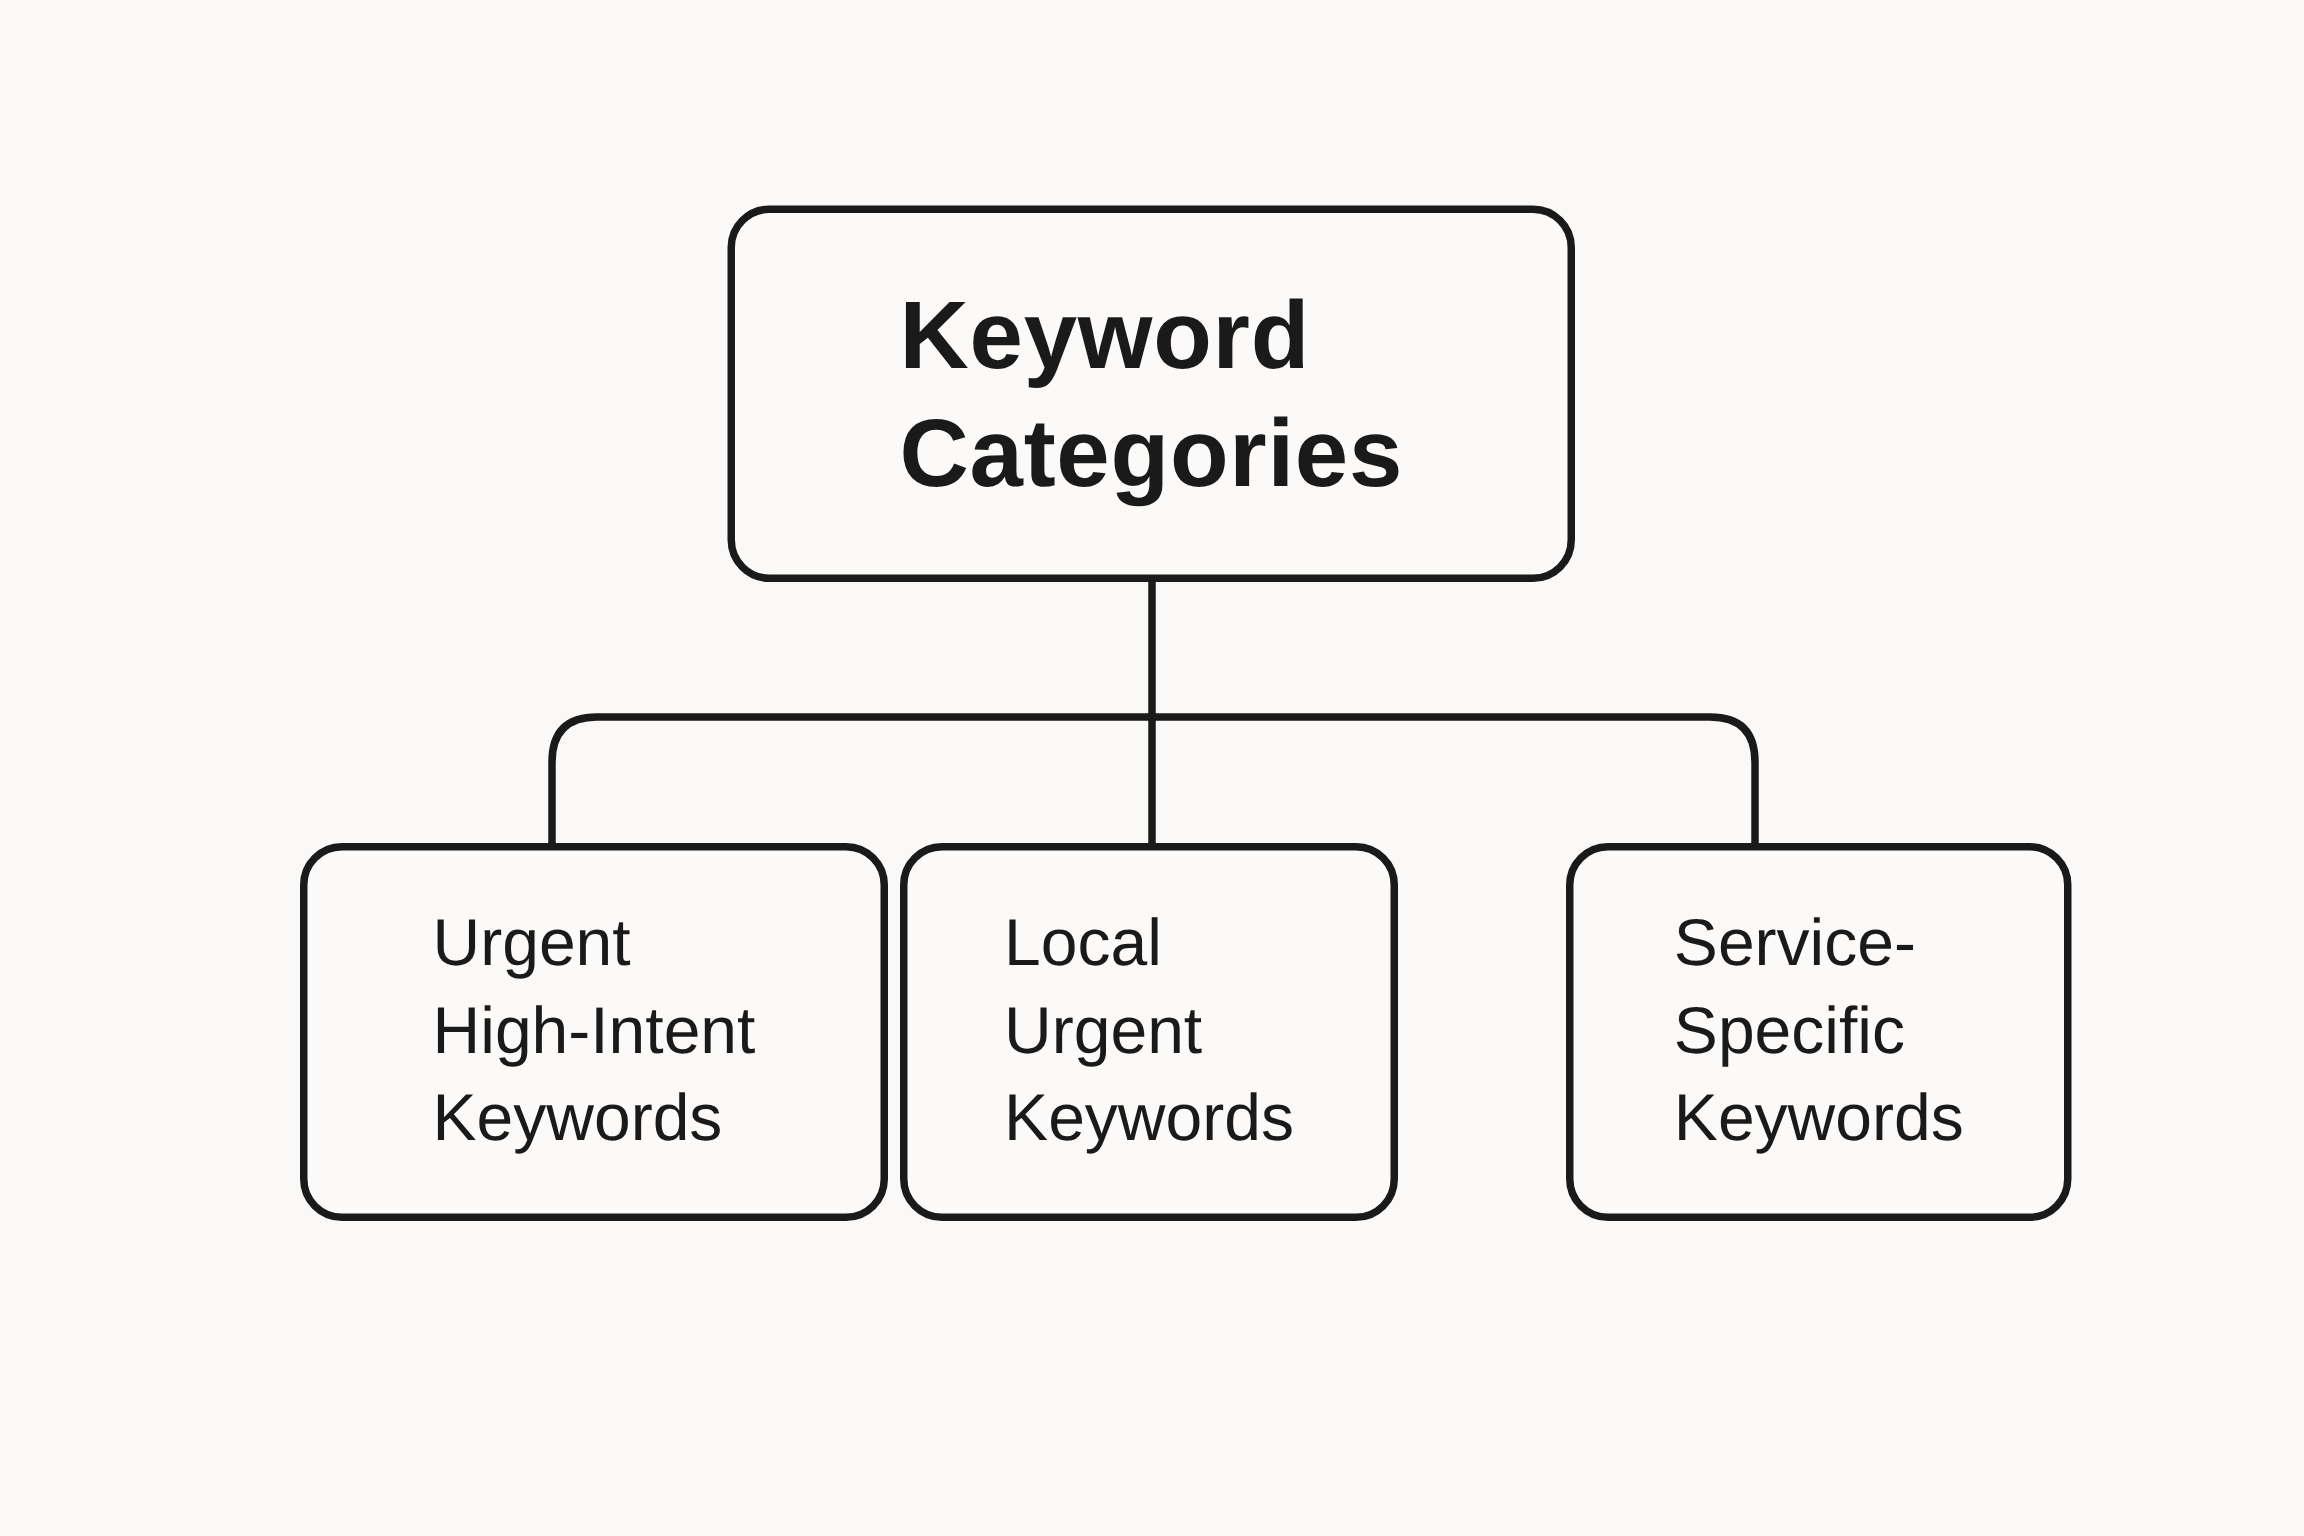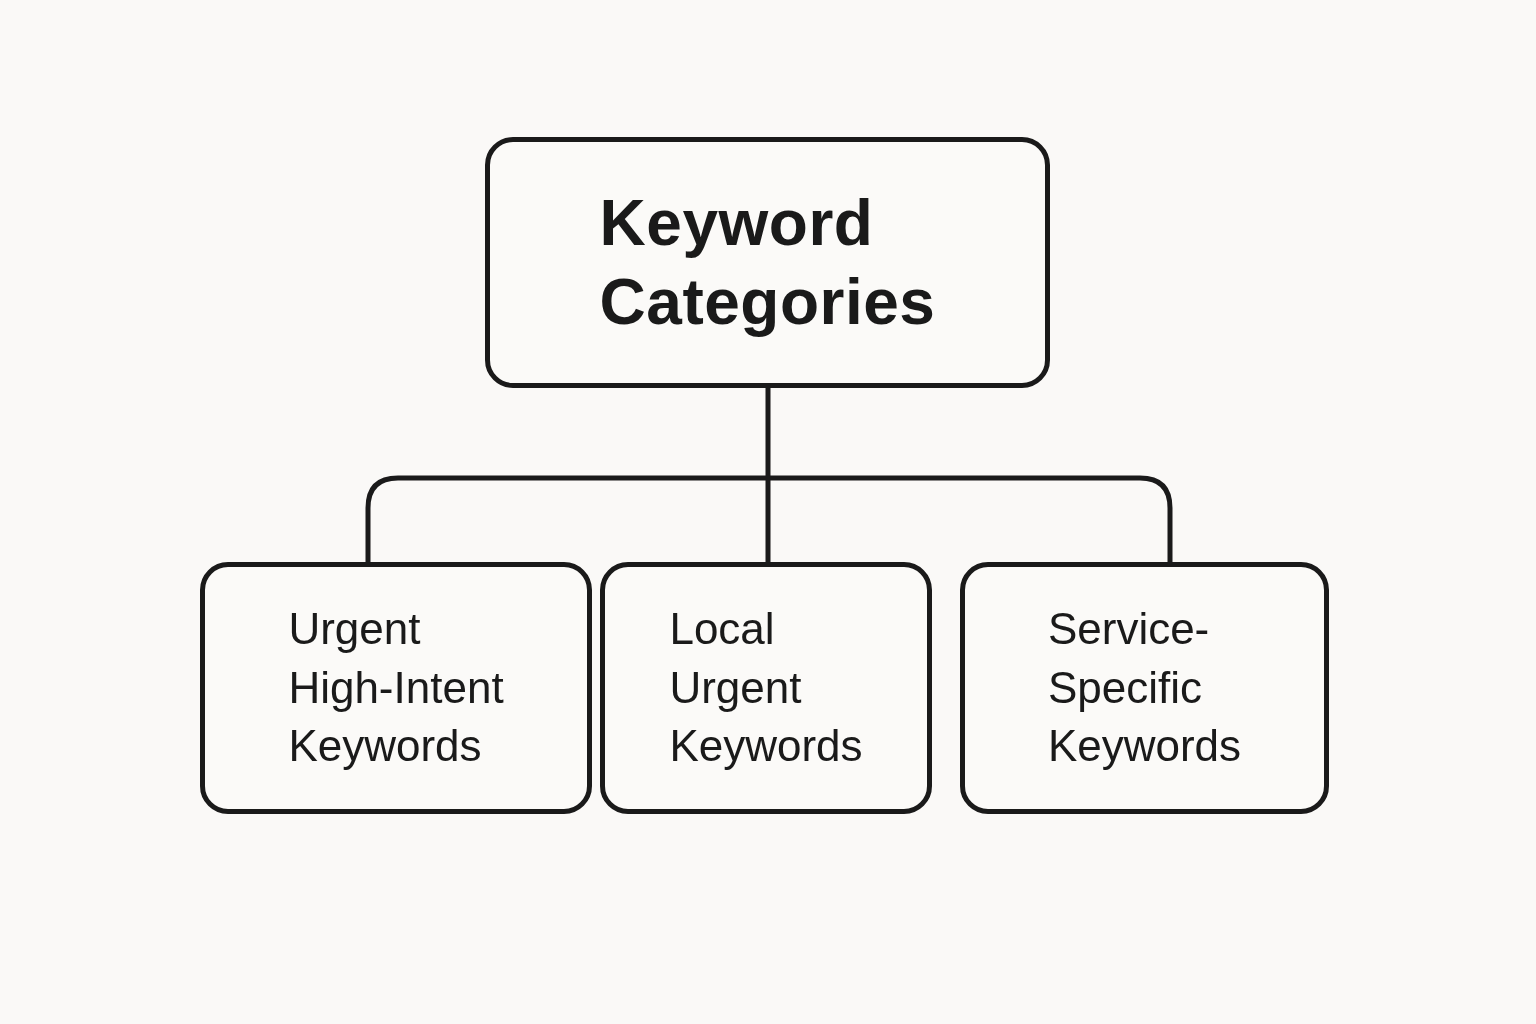--- a/index.html
+++ b/index.html
@@ -49,21 +49,21 @@
     letter-spacing: 0.5px;
   }
   .node-child .label {
     font-size: 44px;
     font-weight: 500;
     line-height: 1.33;
     white-space: pre-line;
   }
   .node-child-1 { left: 200px; top: 562px; width: 392px; height: 252px; }
   .node-child-2 { left: 600px; top: 562px; width: 332px; height: 252px; }
-  .node-child-3 { left: 960px; top: 562px; width: 369px; height: 252px; }
+  .node-child-3 { left: 1044px; top: 562px; width: 337px; height: 252px; }
 </style>
 </head>
 <body>
 
 <div class="canvas">
 
   <svg class="connectors" viewBox="0 0 1536 1024" xmlns="http://www.w3.org/2000/svg">
 
     <path d="M 768 388 L 768 562" fill="none" stroke="#1a1a1a" stroke-width="5"></path>
 

